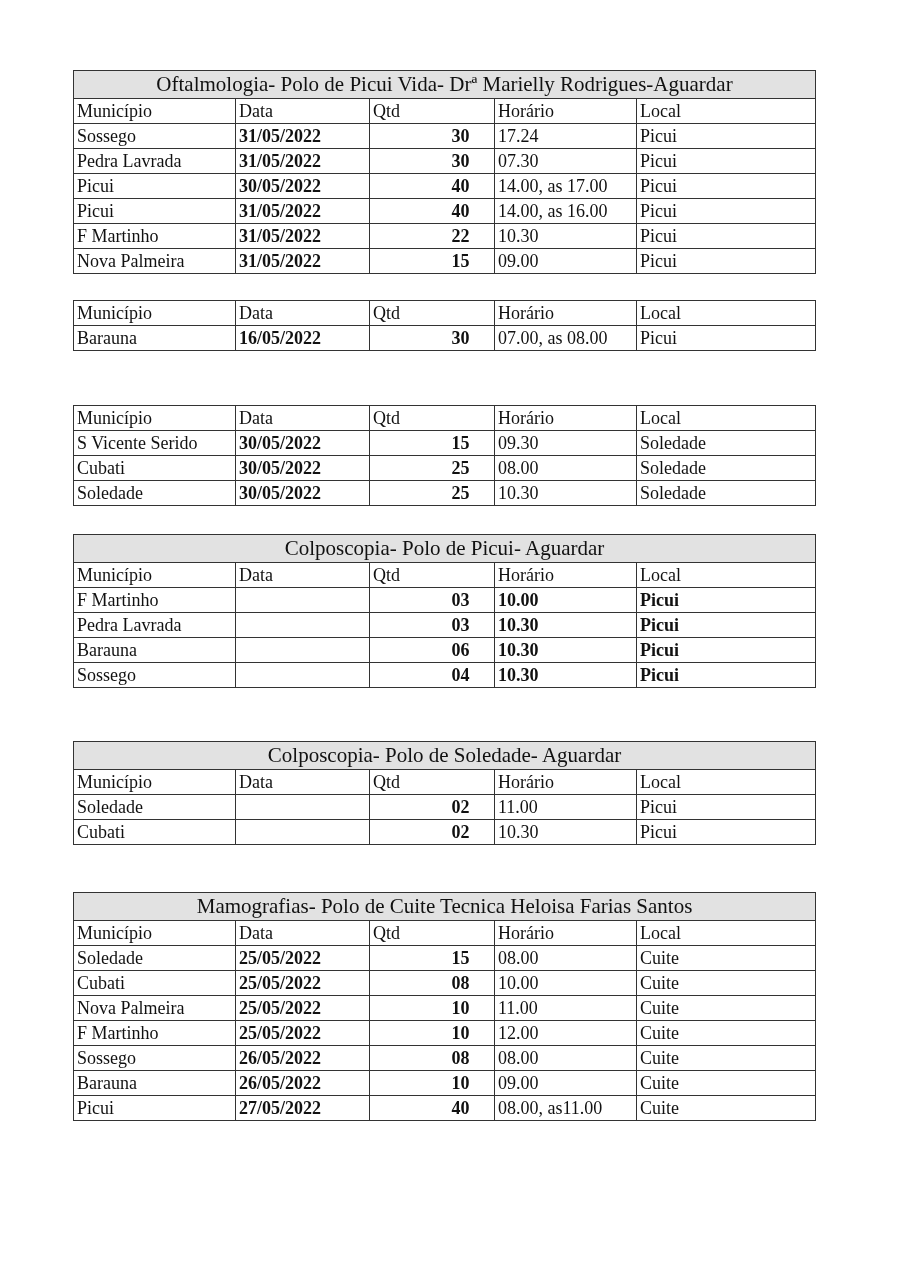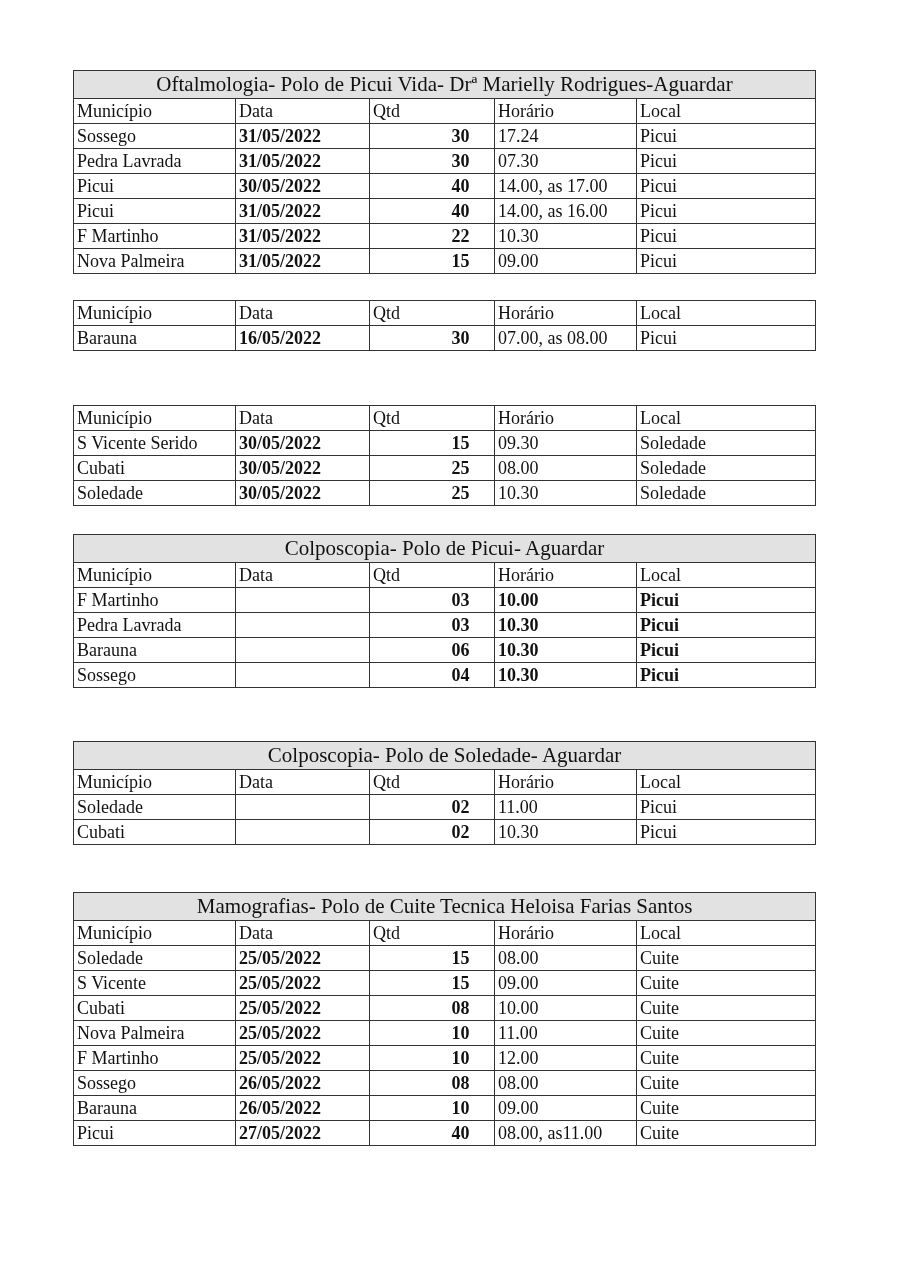--- a/index.html
+++ b/index.html
@@ -250,27 +250,20 @@
     <td>Local</td>
   </tr>
   <tr>
         <td>Soledade</td>
         <td class="b">25/05/2022</td>
         <td class="b qtd">15</td>
         <td>08.00</td>
         <td>Cuite</td>
       </tr>
   <tr>
-        <td>S Vicente</td>
-        <td class="b">25/05/2022</td>
-        <td class="b qtd">15</td>
-        <td>09.00</td>
-        <td>Cuite</td>
-      </tr>
-  <tr>
         <td>Cubati</td>
         <td class="b">25/05/2022</td>
         <td class="b qtd">08</td>
         <td>10.00</td>
         <td>Cuite</td>
       </tr>
   <tr>
         <td>Nova Palmeira</td>
         <td class="b">25/05/2022</td>
         <td class="b qtd">10</td>

